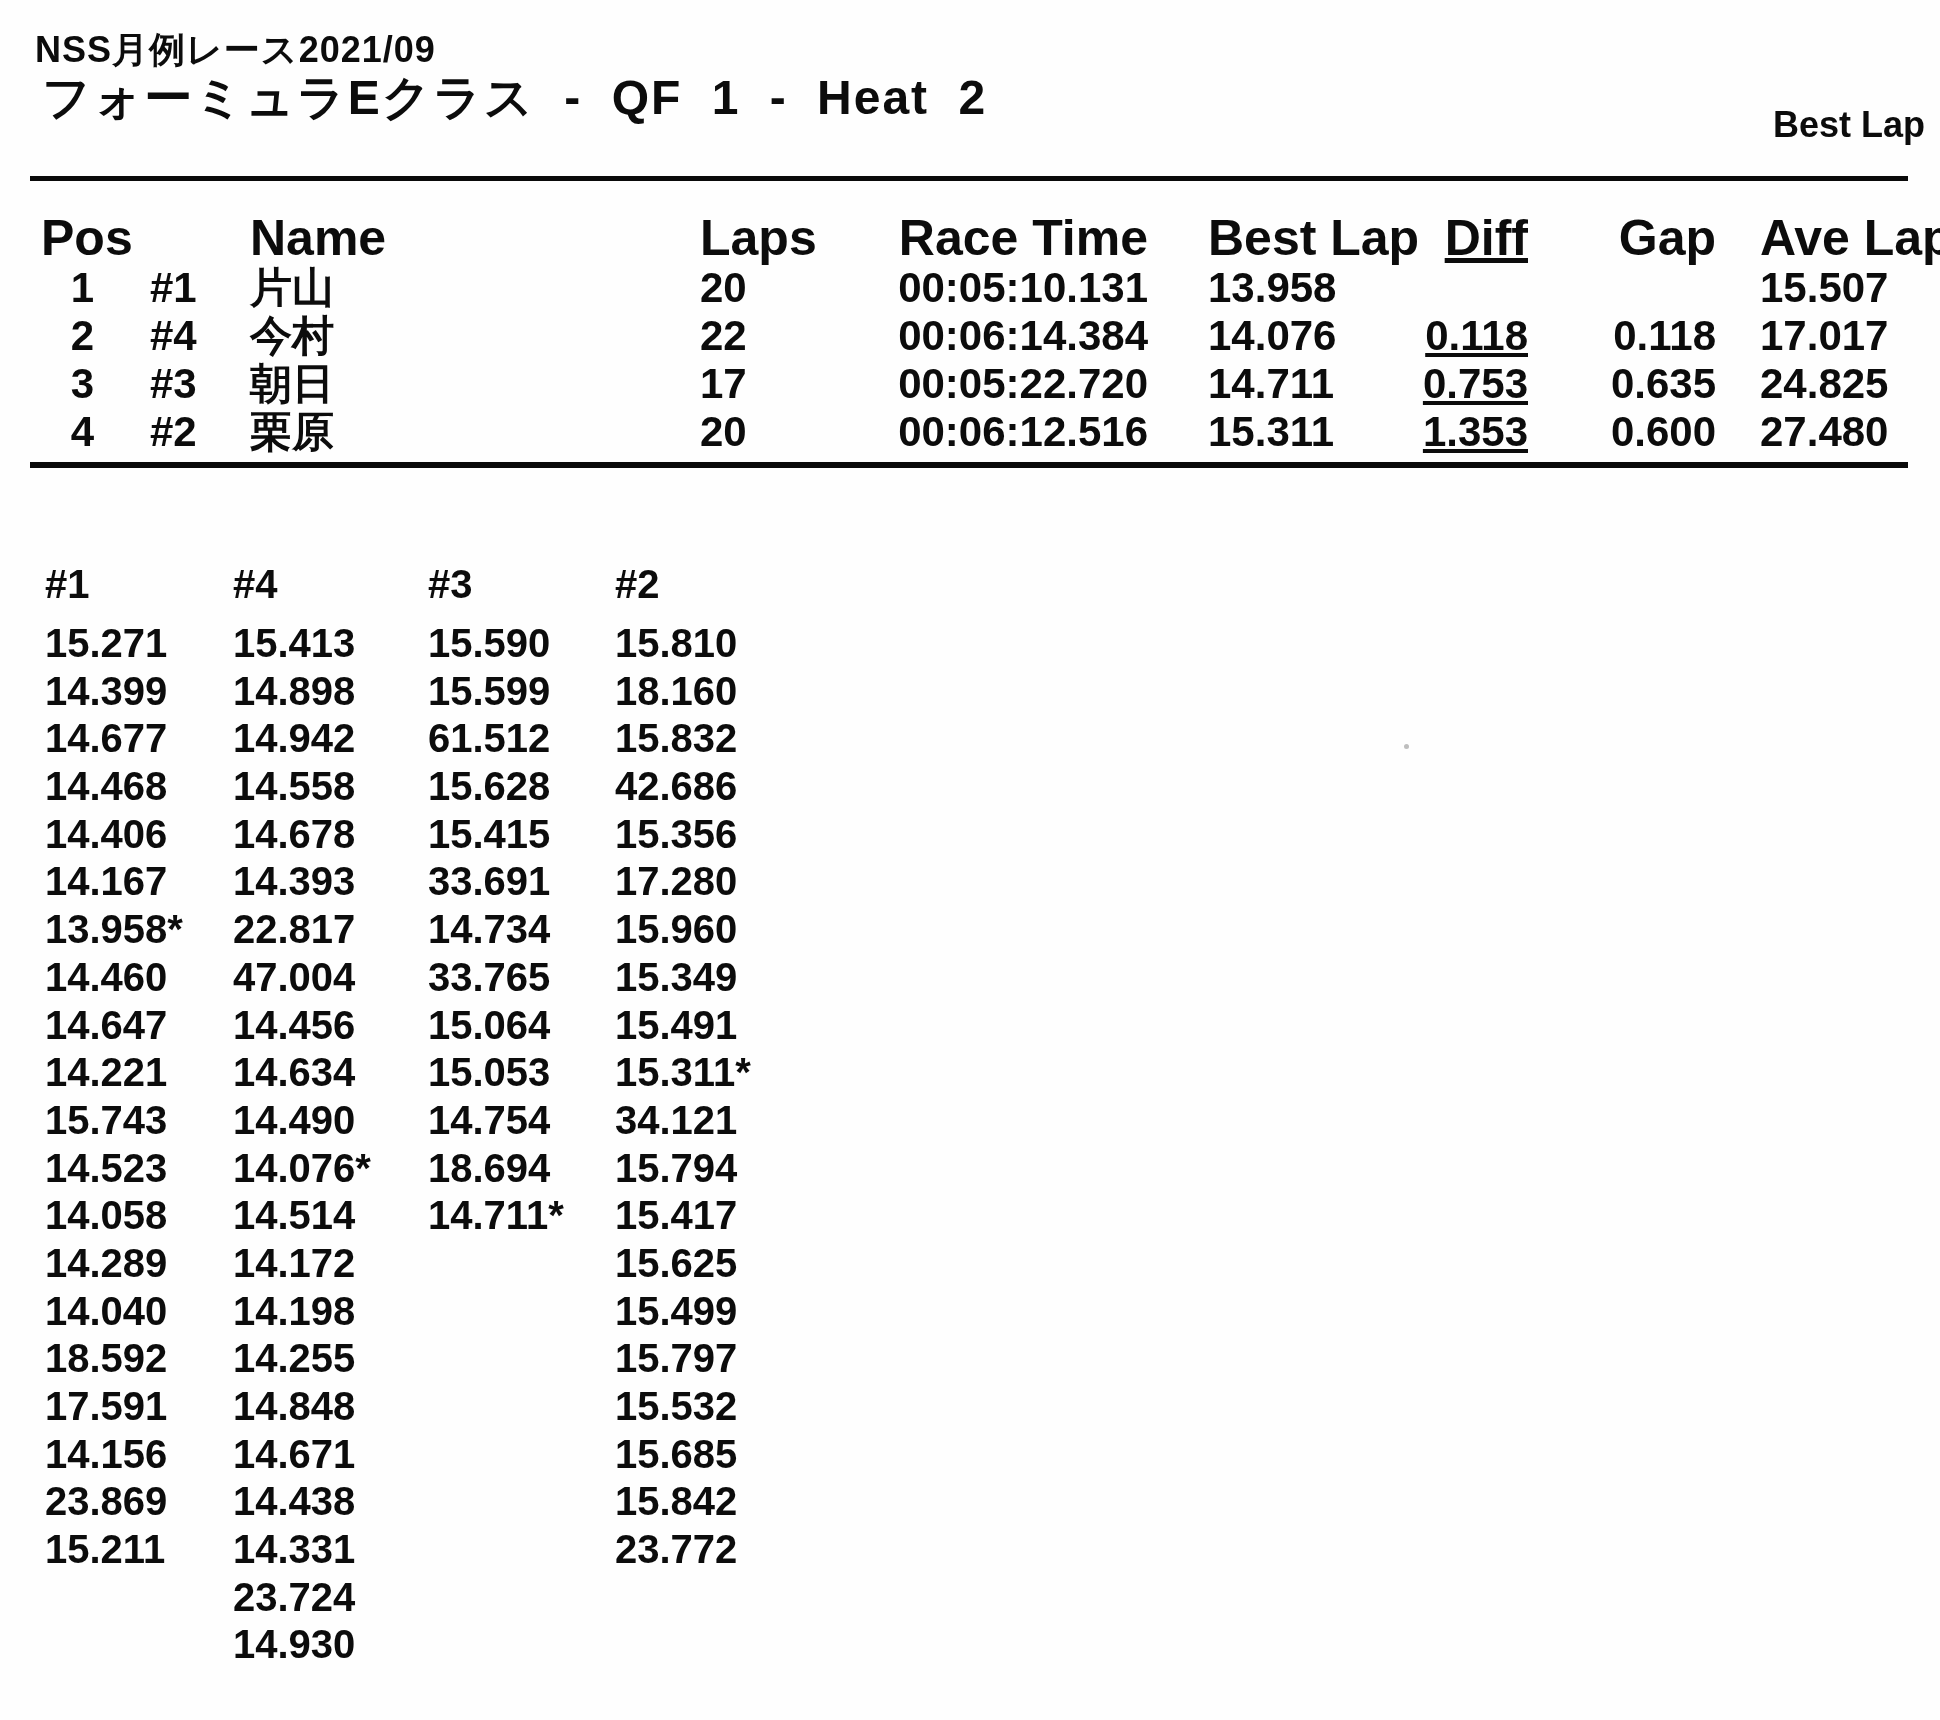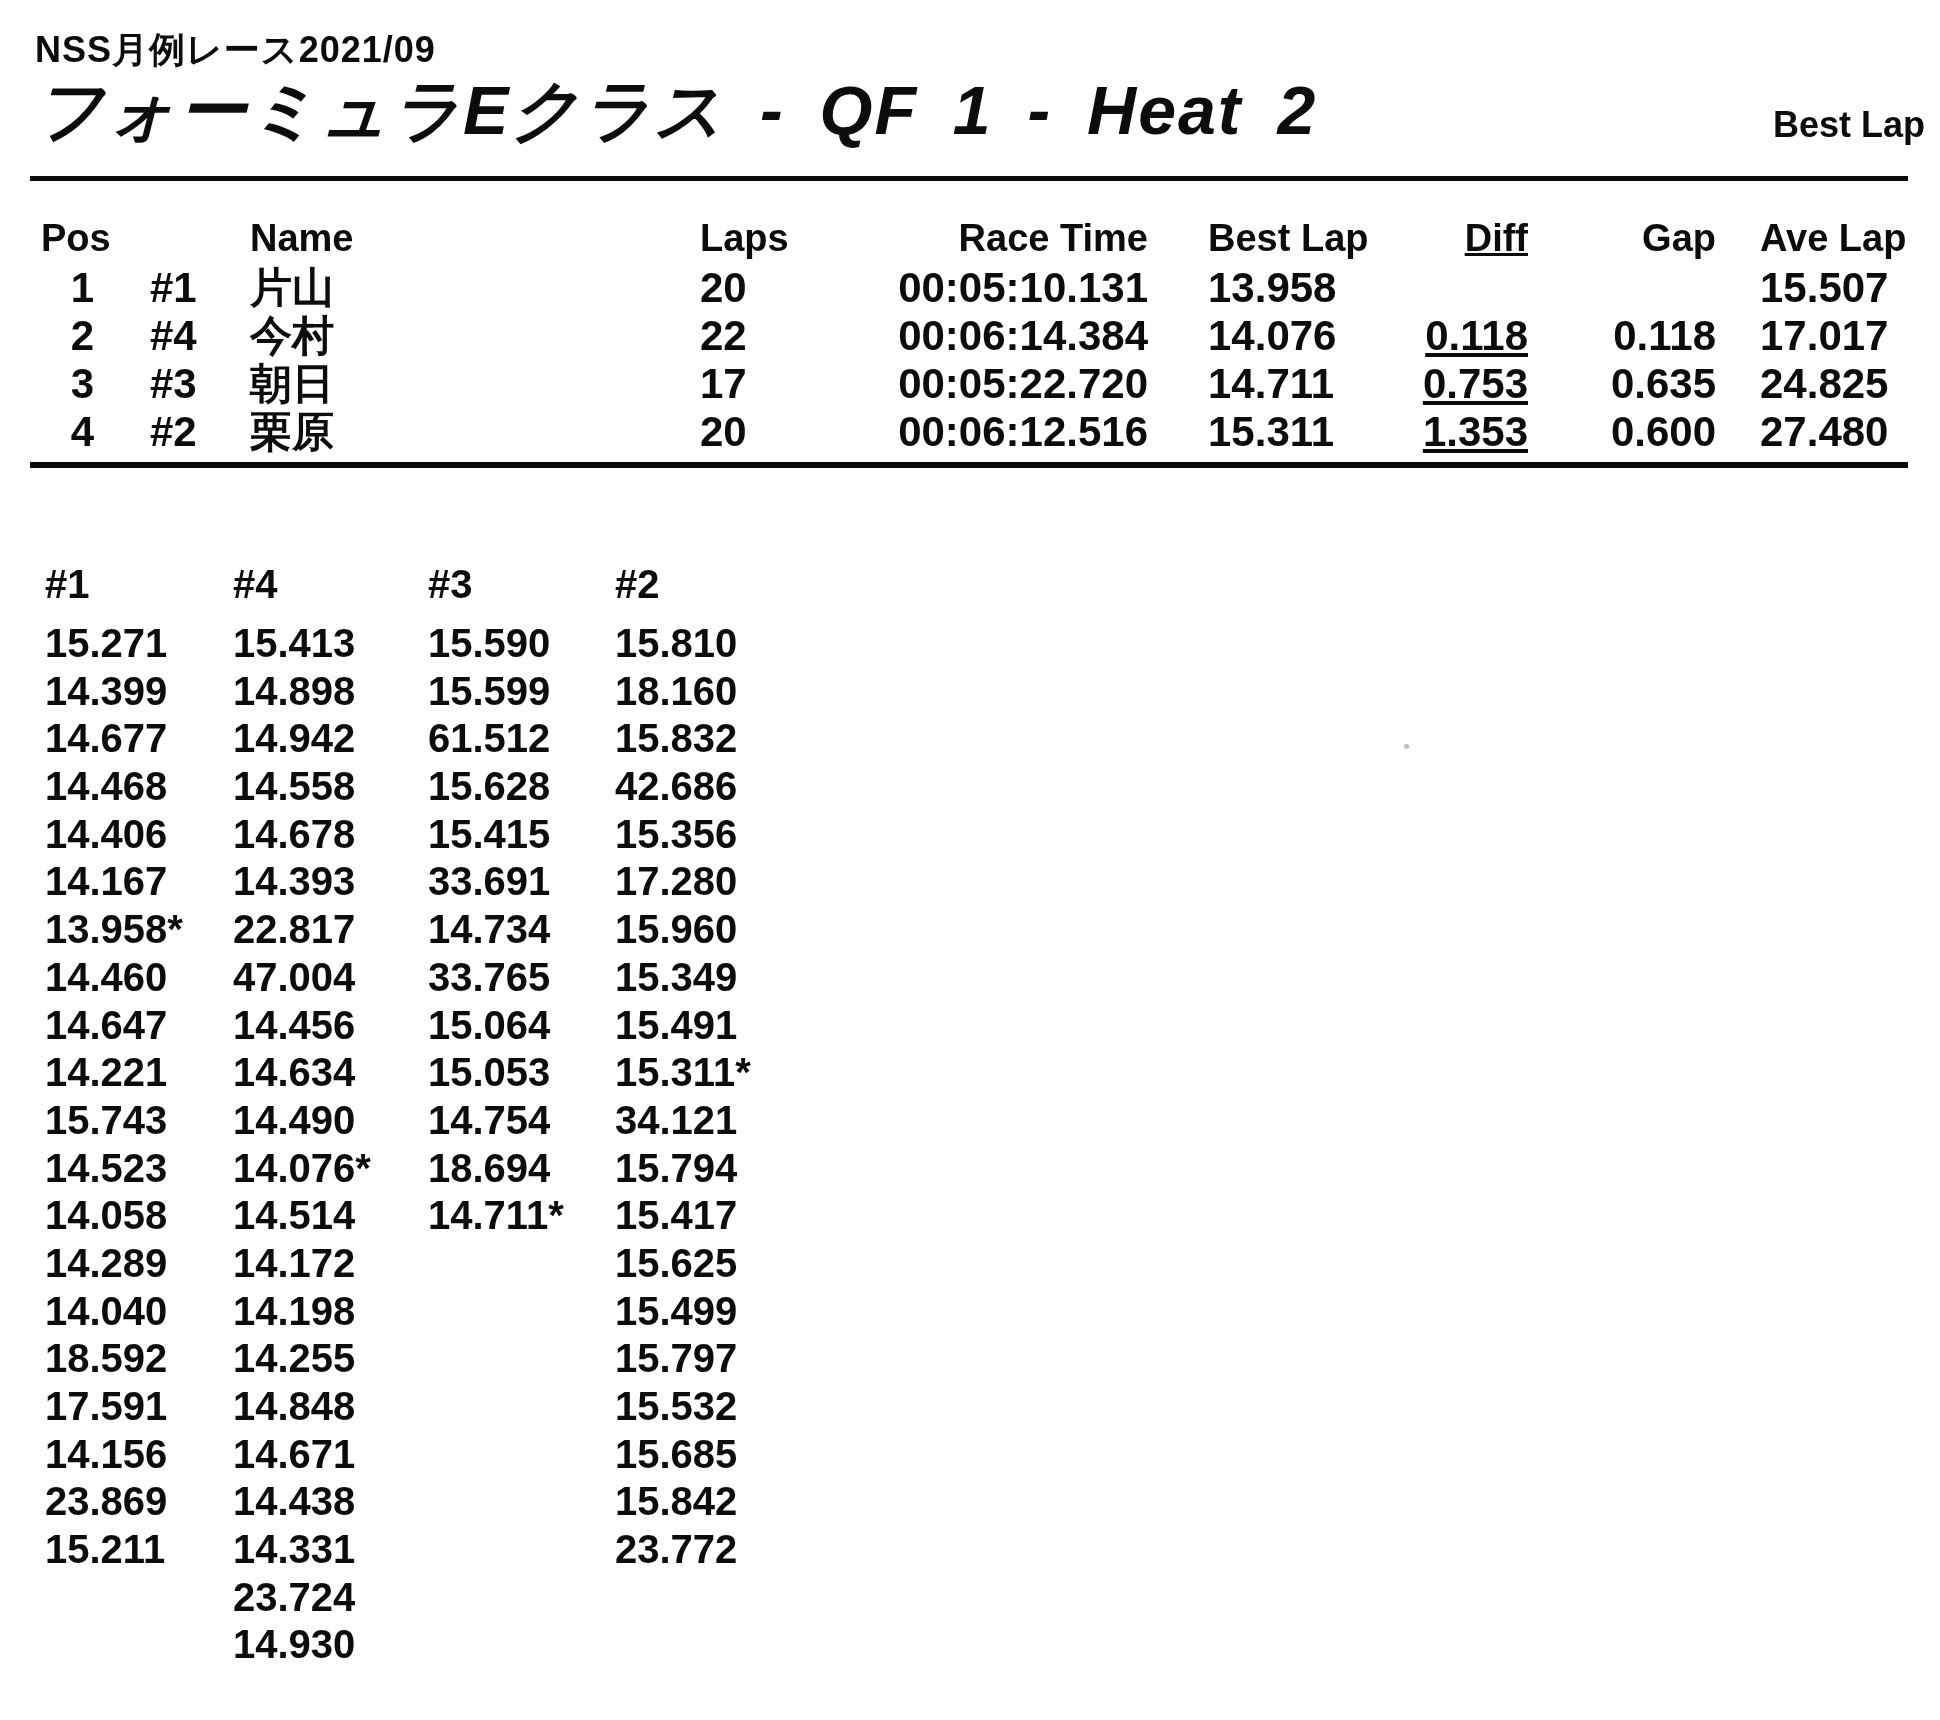--- a/index.html
+++ b/index.html
@@ -12,29 +12,29 @@
     font-family: "Liberation Sans", sans-serif;
     color: #0c0c0c;
     font-weight: bold;
     padding-left: 17px;
     -webkit-font-smoothing: antialiased;
   }
   .abs { position: absolute; white-space: nowrap; }
 
   
   .event-name   { left: 35px; top: 26px;  font-size: 36px; letter-spacing: 1px; }
-  .page-title   { left: 35px; top: 66px;  font-size: 68px; letter-spacing: 2px; word-spacing: 14px; font-style: italic; }
+  .page-title   { left: 42px; top: 66px;  font-size: 48px; letter-spacing: 2px; word-spacing: 14px; }
   .bestlap-note { right: 32px; top: 104px; font-size: 36px; }
 
   .rule { position: absolute; left: 30px; width: 1878px; background: #0a0a0a; }
   .rule-top    { top: 176px; height: 5px; }
   .rule-bottom { top: 462px; height: 6px; }
 
   
-  .results-header { position: absolute; left: 0; top: 218px; width: 1704px; height: 40px; font-size: 38px; }
+  .results-header { position: absolute; left: 0; top: 218px; width: 1704px; height: 40px; font-size: 50px; }
   .results-rows   { position: absolute; left: 0; top: 264px; width: 1940px; }
   .r-row { position: relative; height: 48px; font-size: 42px; }
   .cell { position: absolute; top: 0; white-space: nowrap; line-height: 48px; }
   .results-header .cell { line-height: 40px; }
 
   .c-pos  { left: 30px;   width: 64px;  text-align: right; }
   .h-pos  { left: 41px; }
   .c-car  { left: 150px; }
   .c-name { left: 250px; }
   .c-laps { left: 700px;  width: 156px; }

